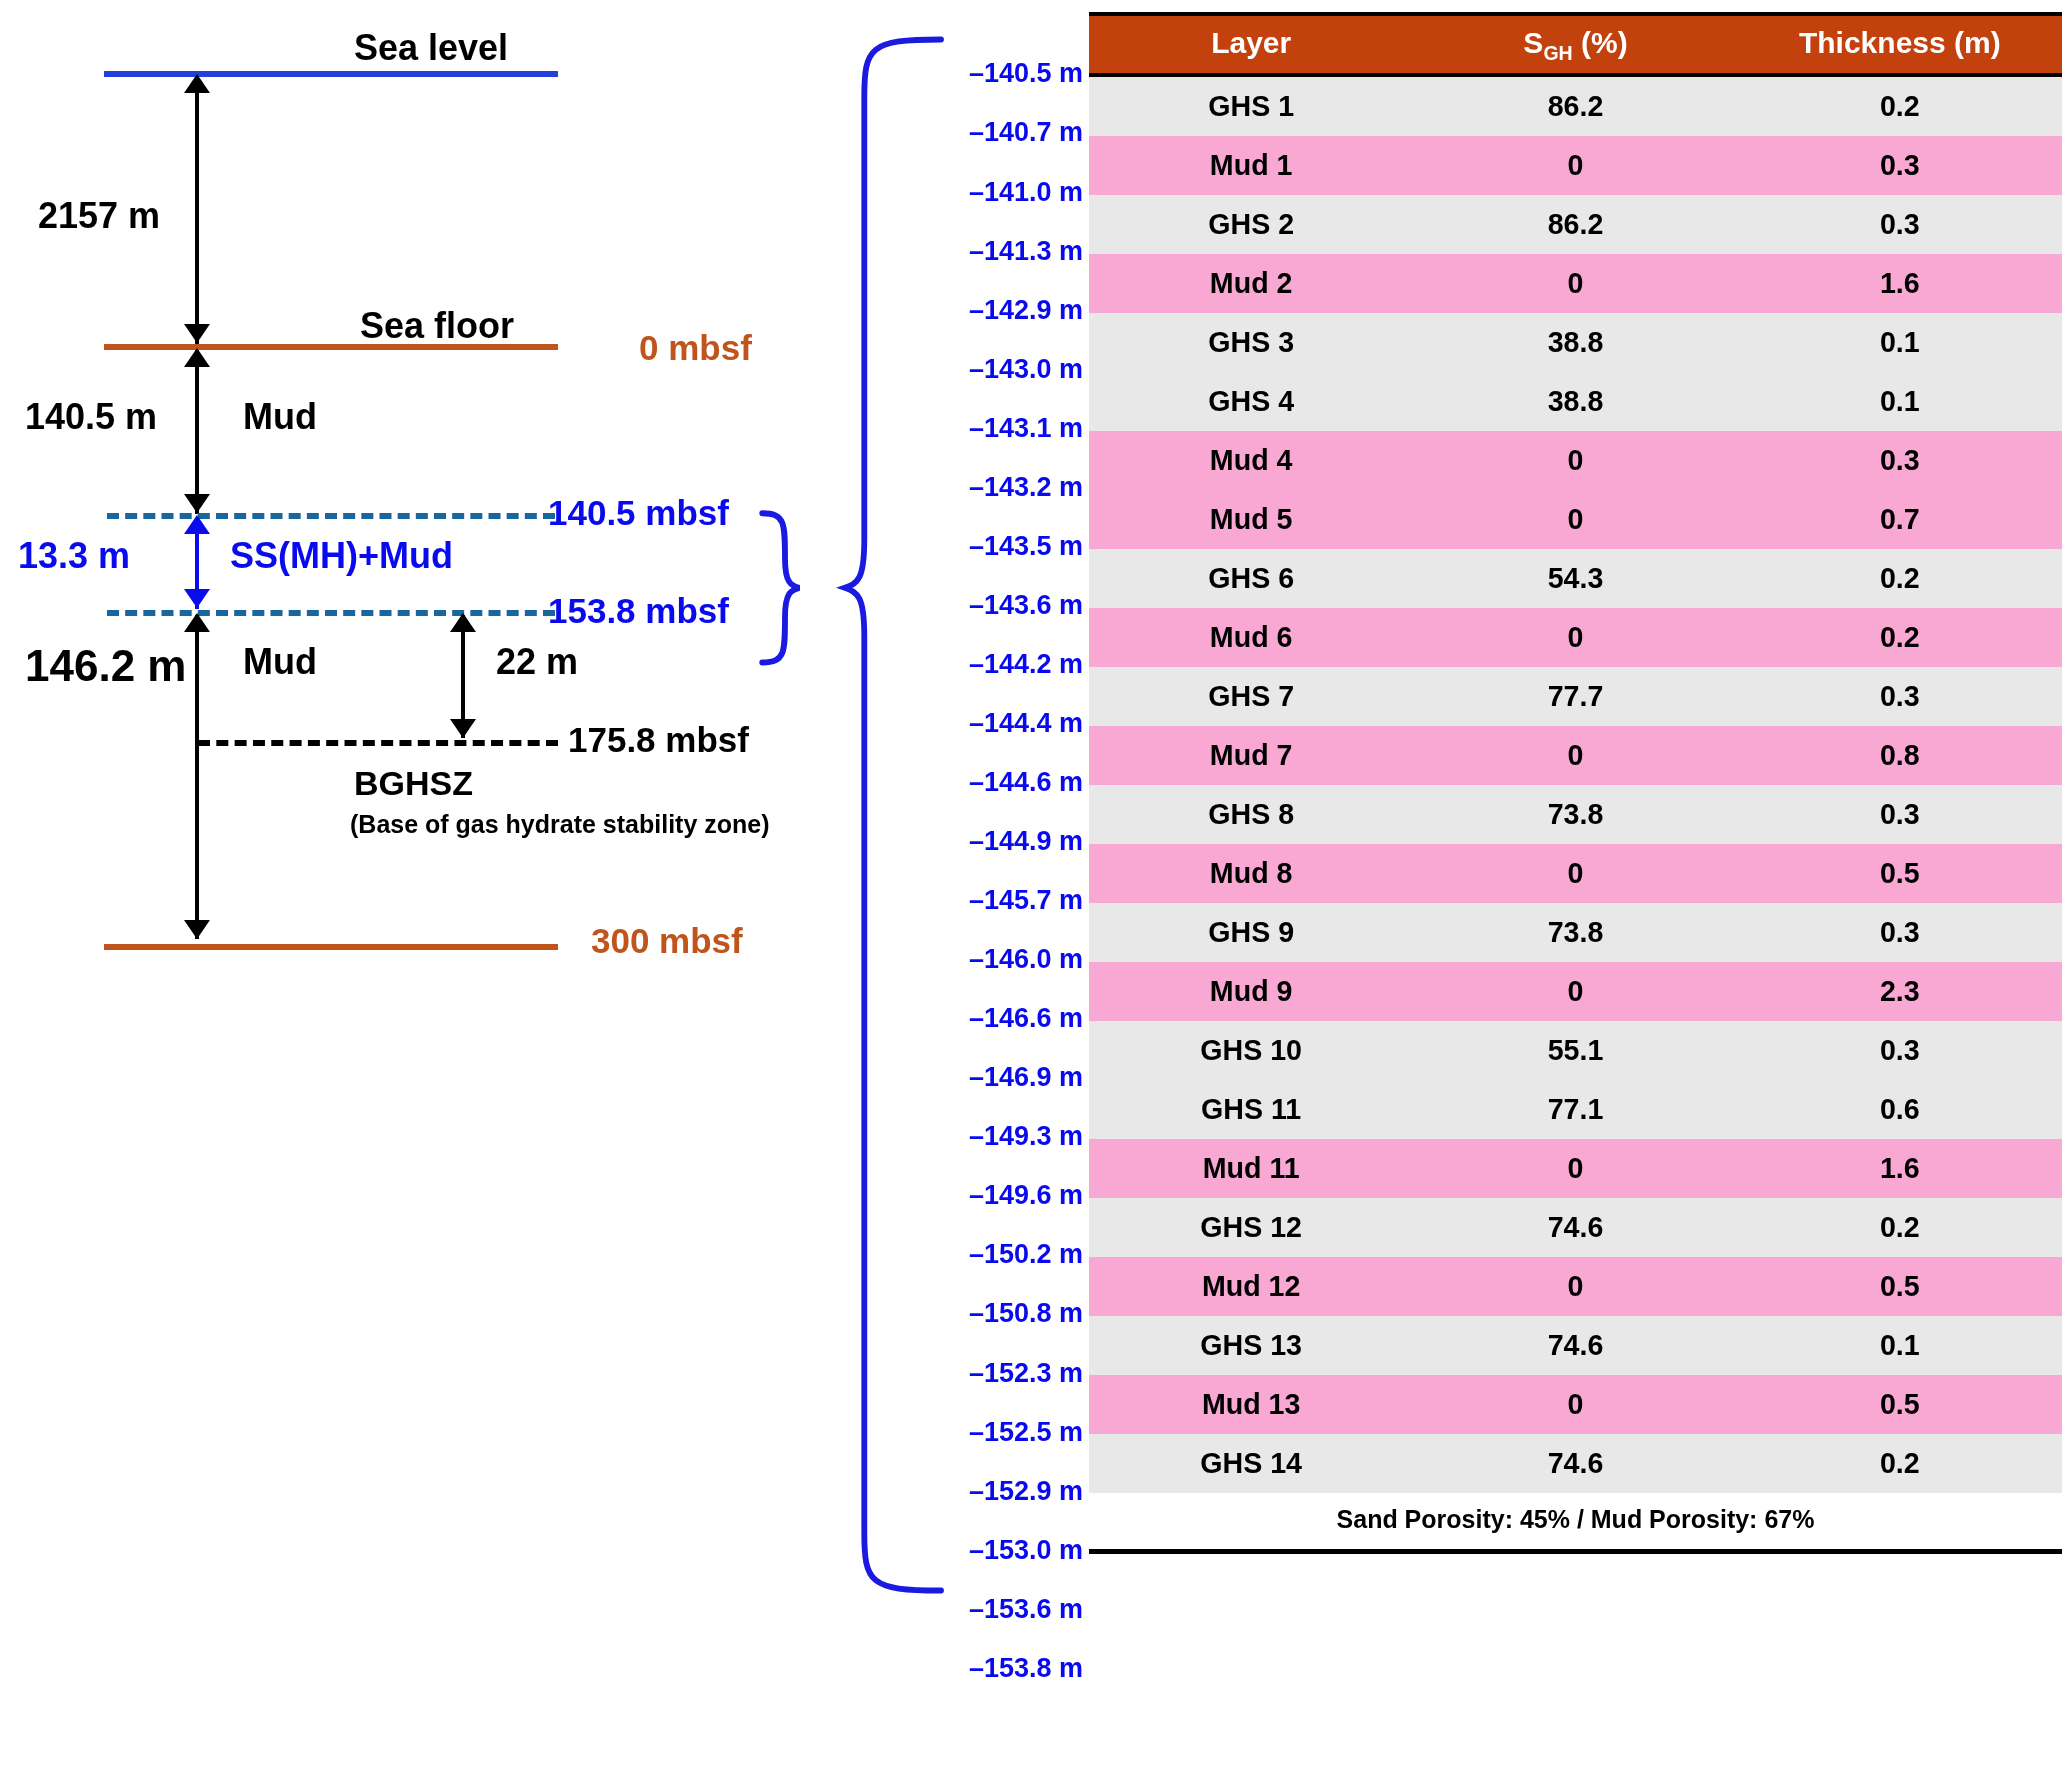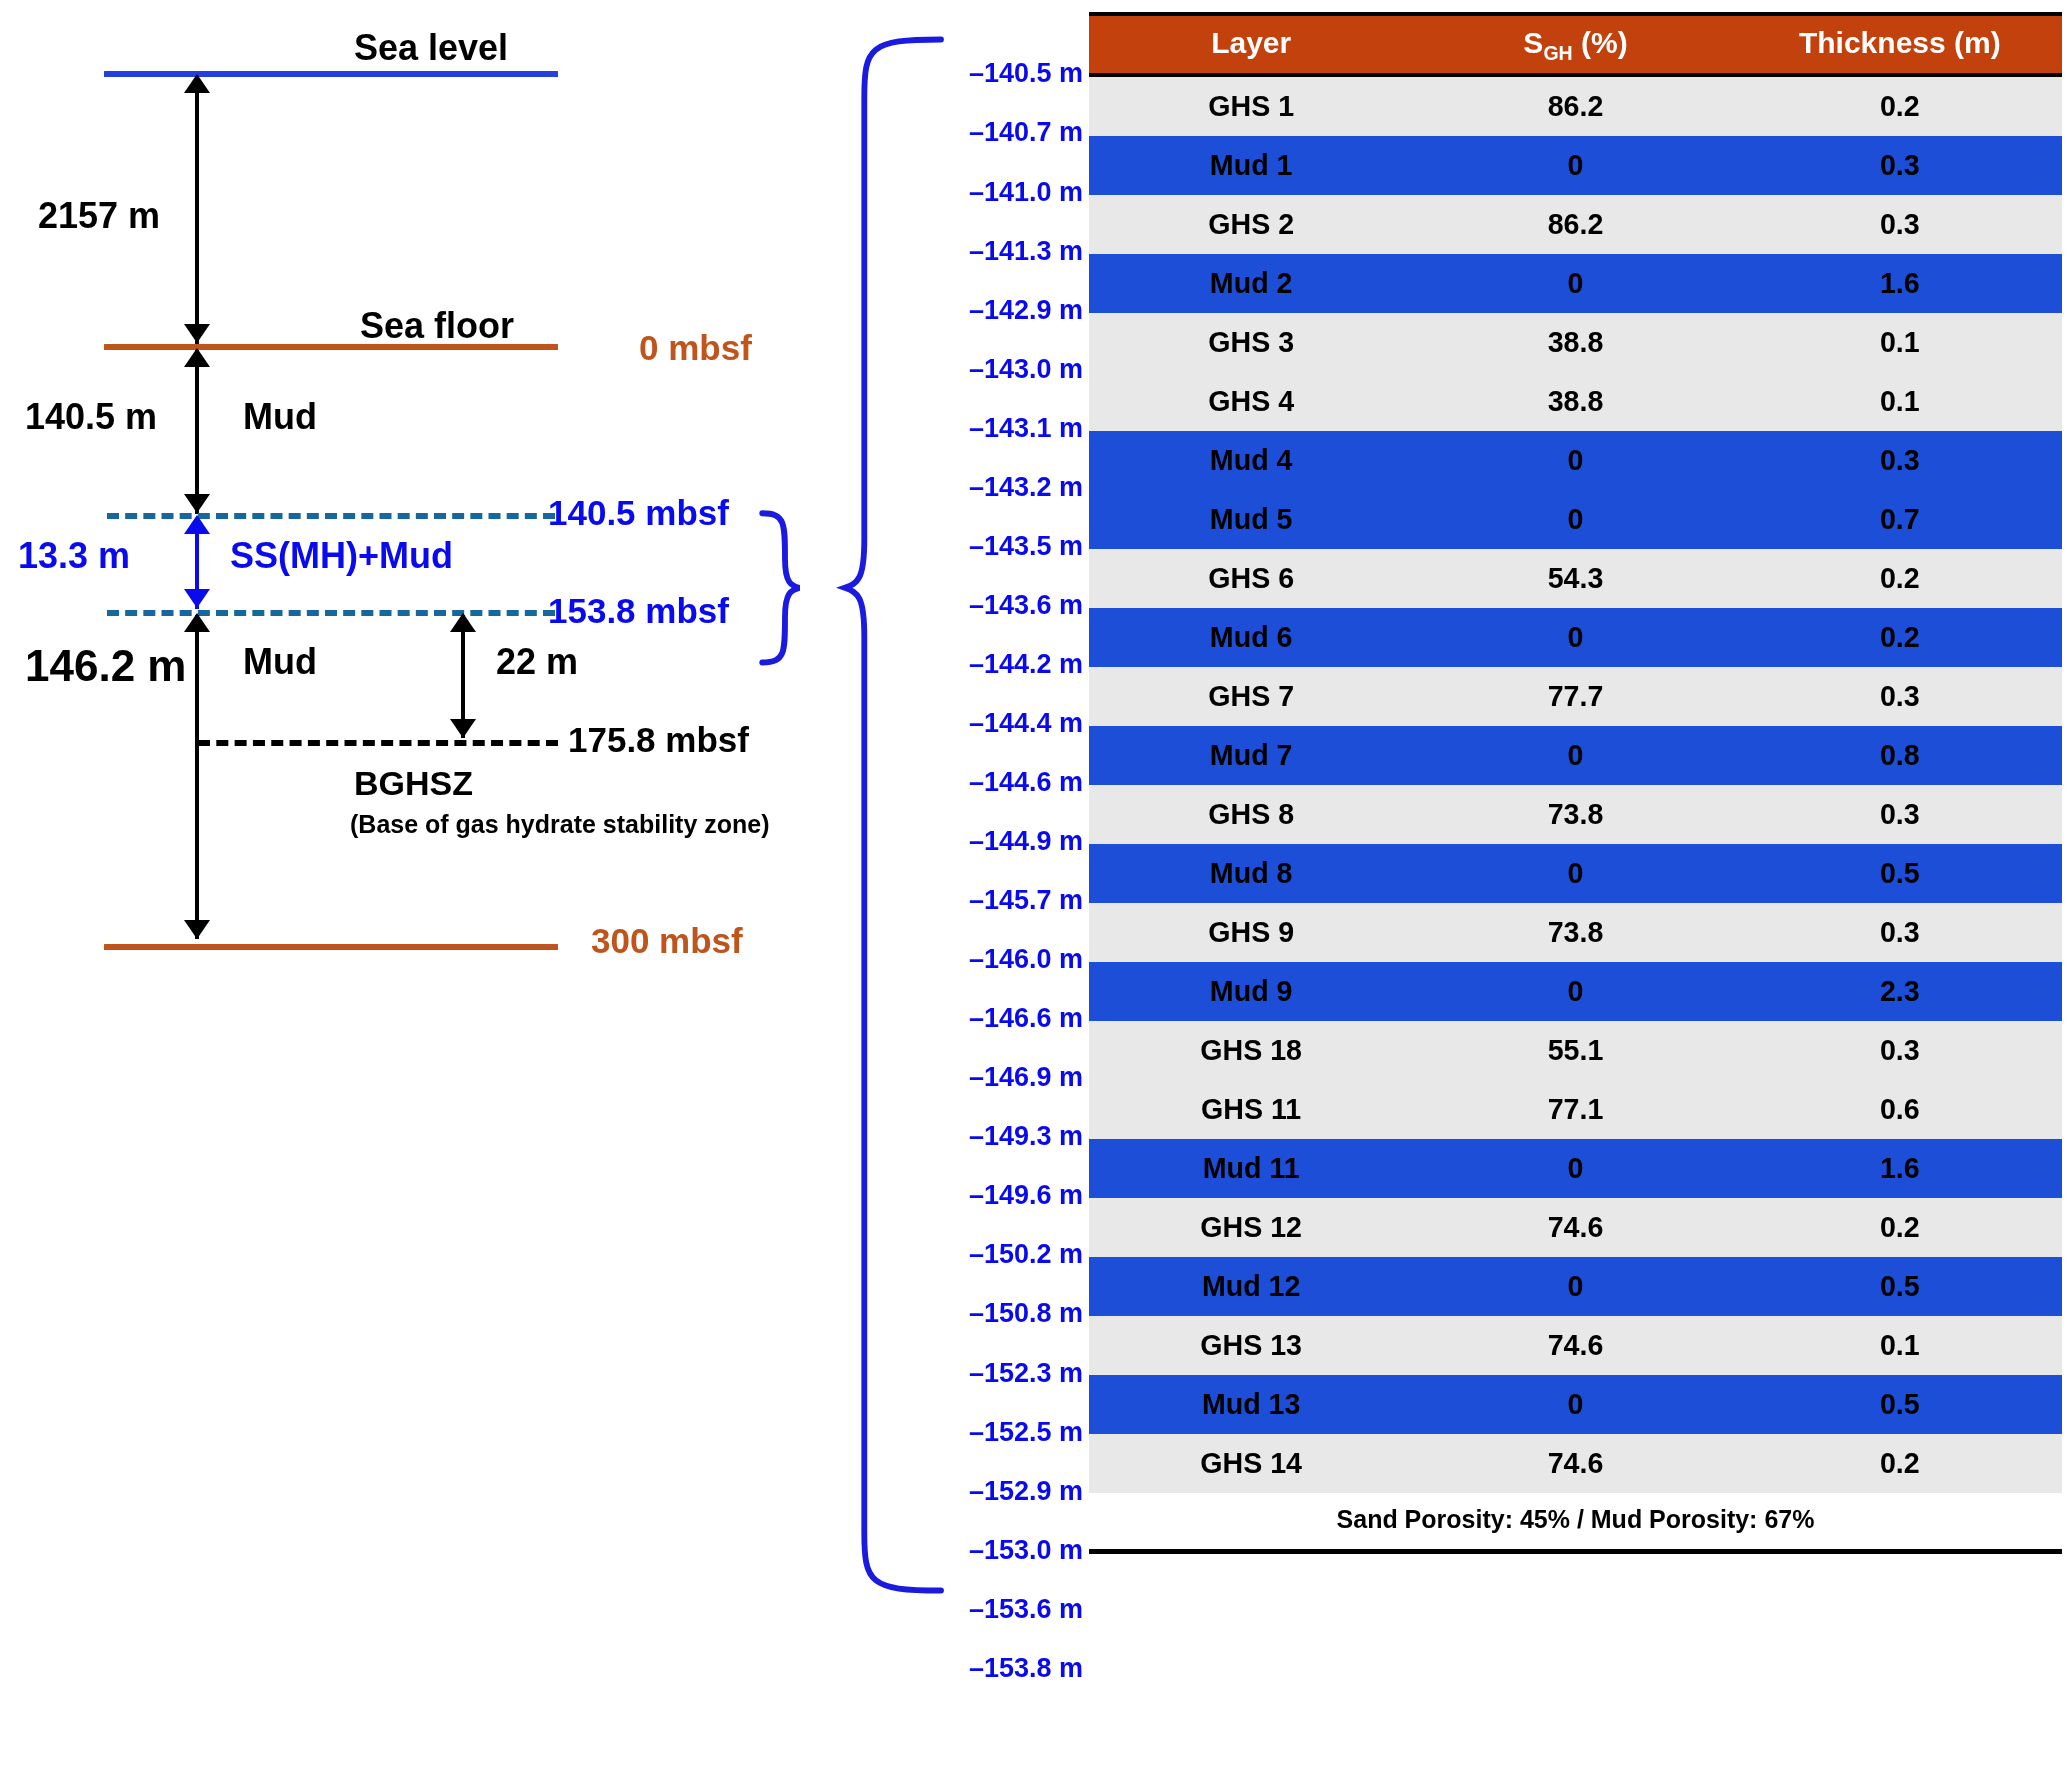--- a/index.html
+++ b/index.html
@@ -132,21 +132,21 @@
   }
   table.layer-table td {
     font-size: 28.6px;
     font-weight: bold;
     color: #000;
     text-align: center;
     height: 59px;
     padding: 0;
   }
   tr.shade td { background: #E8E8E8; }
-  tr.plain td { background: #1d4ed8; }
+  tr.plain td { background: #f9a8d4; }
   td.col-layer { width: 324px; }
   td.col-sgh   { width: 324px; }
   td.col-thk   { width: 324px; }
 
   tr.footnote td {
     font-size: 25px;
     font-weight: bold;
     background: #ffffff;
     height: 52px;
     border-bottom: 5.8px solid #000;
@@ -334,21 +334,21 @@
           <td class="col-layer">GHS 9</td>
           <td class="col-sgh">73.8</td>
           <td class="col-thk">0.3</td>
         </tr>
         <tr class="plain">
           <td class="col-layer">Mud 9</td>
           <td class="col-sgh">0</td>
           <td class="col-thk">2.3</td>
         </tr>
         <tr class="shade">
-          <td class="col-layer">GHS 18</td>
+          <td class="col-layer">GHS 10</td>
           <td class="col-sgh">55.1</td>
           <td class="col-thk">0.3</td>
         </tr>
         <tr class="shade">
           <td class="col-layer">GHS 11</td>
           <td class="col-sgh">77.1</td>
           <td class="col-thk">0.6</td>
         </tr>
         <tr class="plain">
           <td class="col-layer">Mud 11</td>

